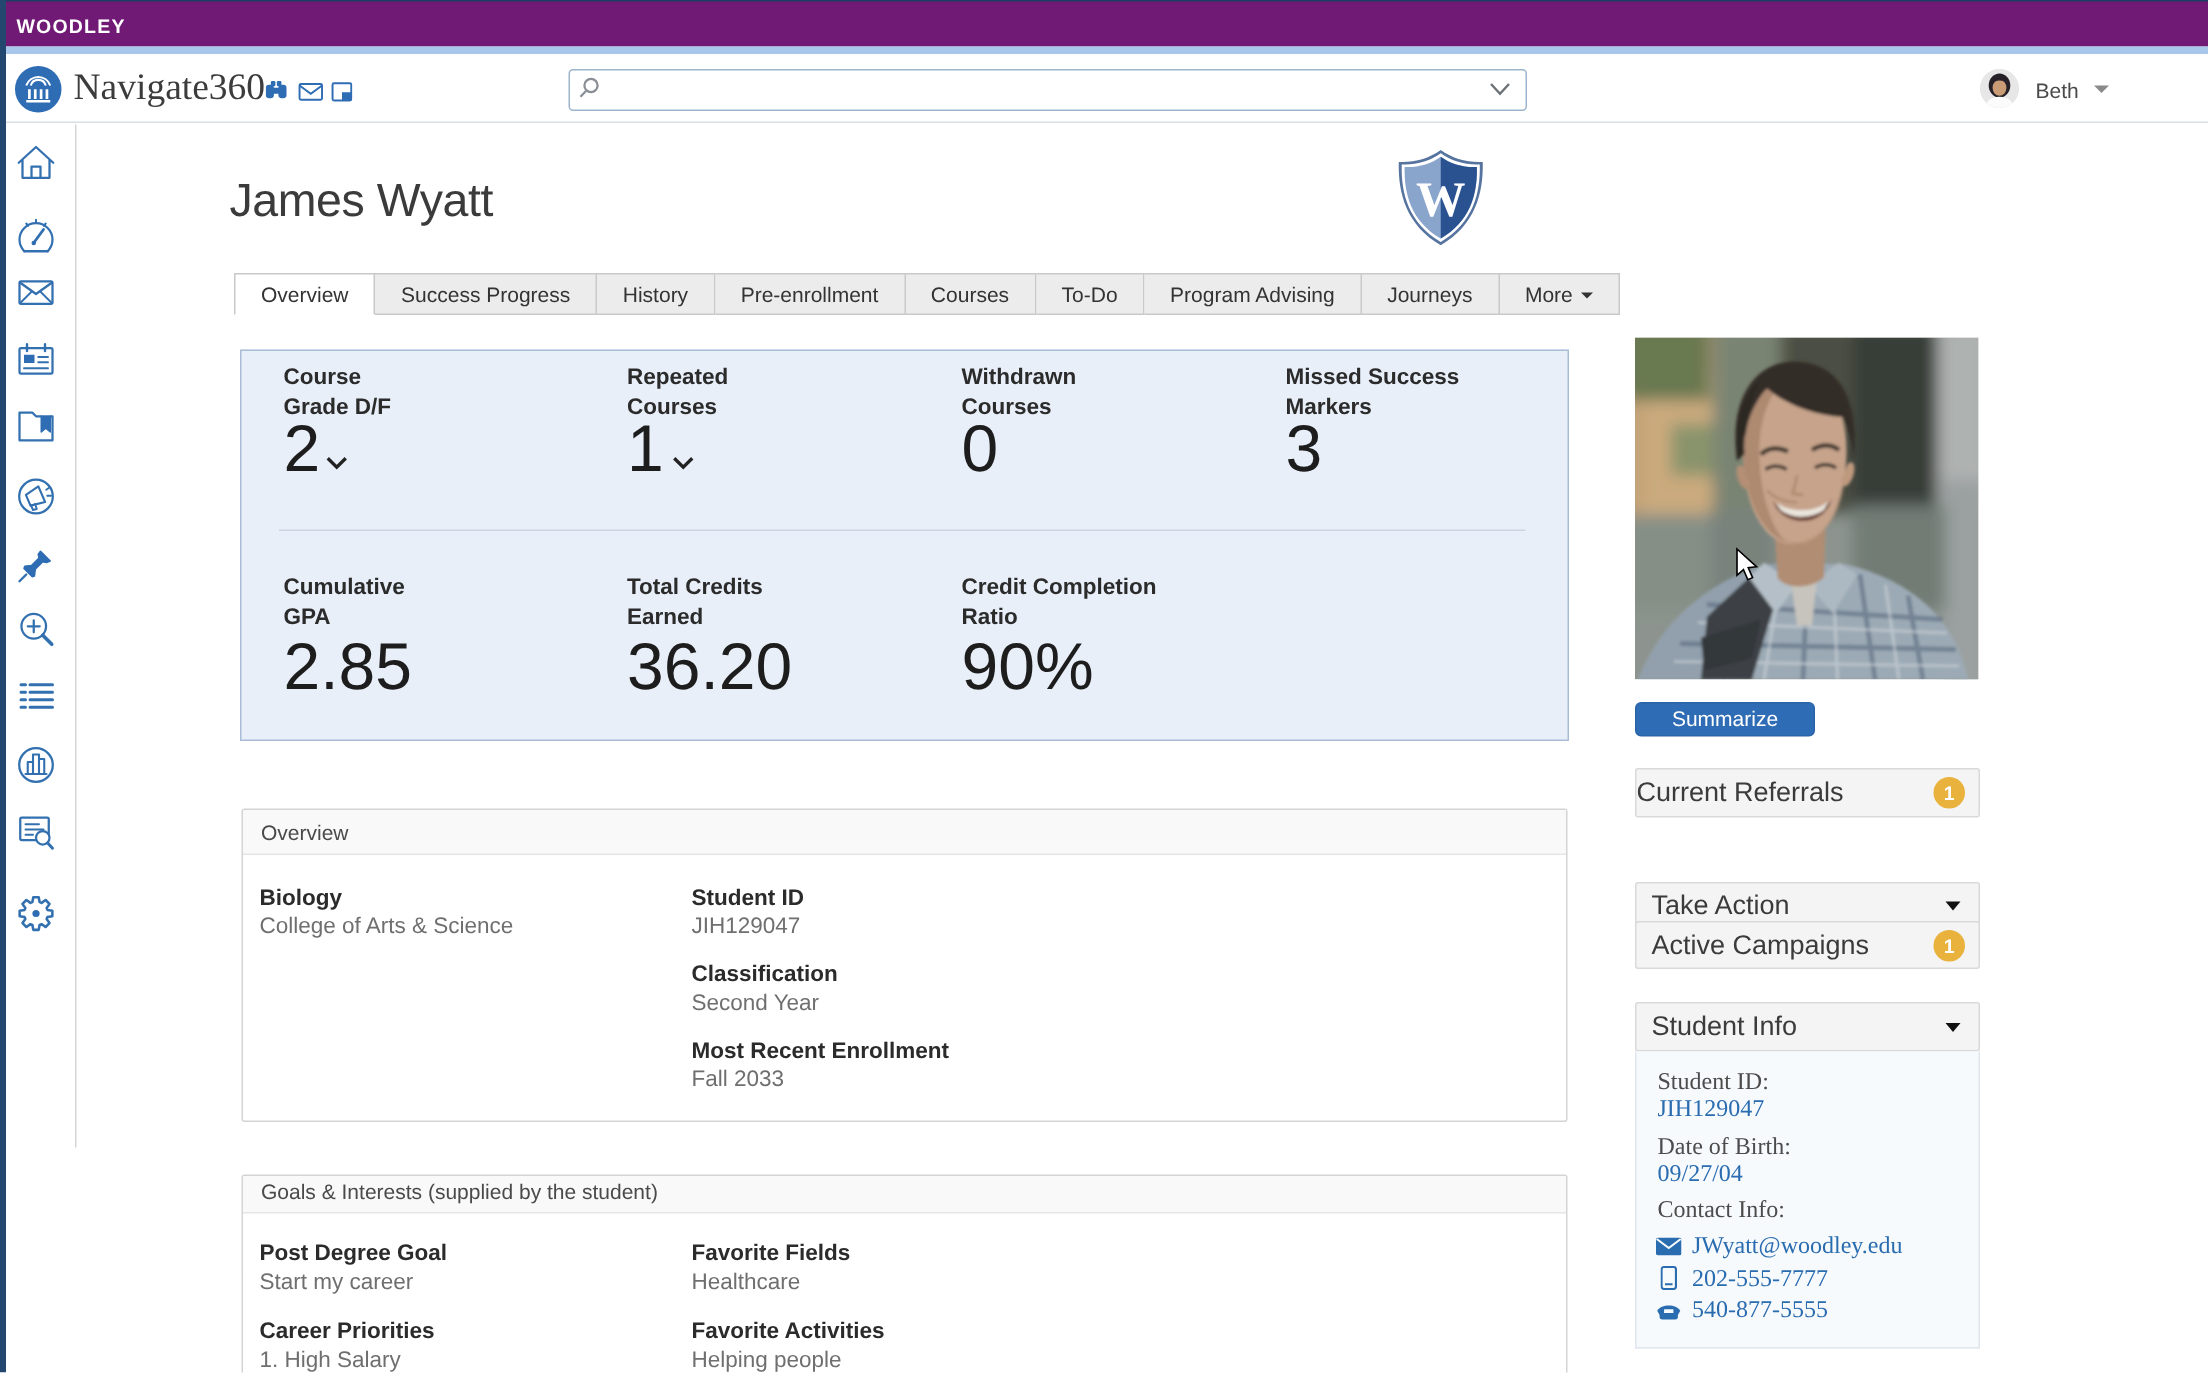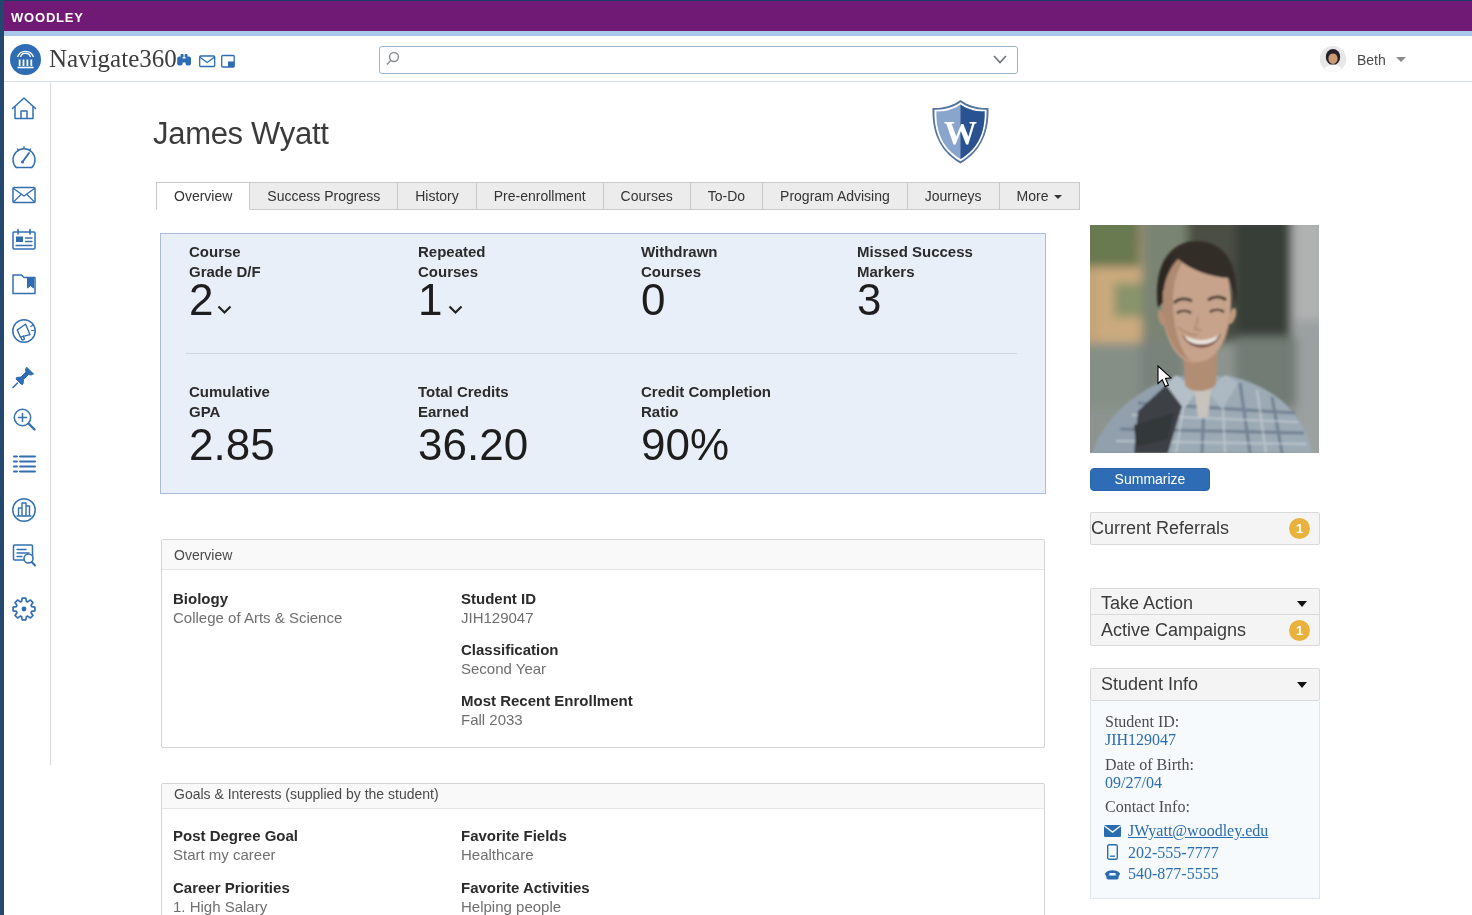--- a/index.html
+++ b/index.html
@@ -289,21 +289,21 @@
 <div class="sidebar-bar" style="top:564px; height:31px; line-height:29px; padding-left:10px;margin-top:24px;">Take Action<span class="bcaret" style="right:12px; top:12px;"></span></div>
 <div class="sidebar-bar" style="top:614px; height:32px; line-height:30px; padding-left:10px;">Active Campaigns<span class="badge" style="right:9px; top:5px;">1</span></div>
 <div class="sidebar-bar" style="top:668px; height:33px; line-height:31px; padding-left:10px;">Student Info<span class="bcaret" style="right:12px; top:13px;"></span></div>
 
 <div class="abs" id="infopanel">
   <div class="silbl" style="left:14px; top:12px;">Student ID:</div>
   <div class="sival" style="left:14px; top:30px;">JIH129047</div>
   <div class="silbl" style="left:14px; top:55px;">Date of Birth:</div>
   <div class="sival" style="left:14px; top:73px;">09/27/04</div>
   <div class="silbl" style="left:14px; top:97px;">Contact Info:</div>
-  <div class="sival" style="left:37px; top:121px; text-decoration:underline;">JWyatt@woodley.edu</div>
+  <div class="sival" style="left:37px; top:121px; ">JWyatt@woodley.edu</div>
   <div class="sival" style="left:37px; top:143px;">202-555-7777</div>
   <div class="sival" style="left:37px; top:164px;">540-877-5555</div>
   <svg class="abs" style="left:13px; top:124px;" width="17" height="12" viewBox="0 0 17 12">
     <rect width="17" height="12" rx="1.5" fill="#2a6cb0"></rect>
     <path d="M0.5 1 L8.5 7 L16.5 1" stroke="#f7fafd" stroke-width="1.4" fill="none"></path>
   </svg>
   <svg class="abs" style="left:16px; top:143px;" width="11" height="16" viewBox="0 0 11 16">
     <rect x="0.7" y="0.7" width="9.6" height="14.6" rx="1.6" fill="none" stroke="#2a6cb0" stroke-width="1.4"></rect>
     <line x1="3" y1="12.2" x2="8" y2="12.2" stroke="#2a6cb0" stroke-width="1.3"></line>
   </svg>

